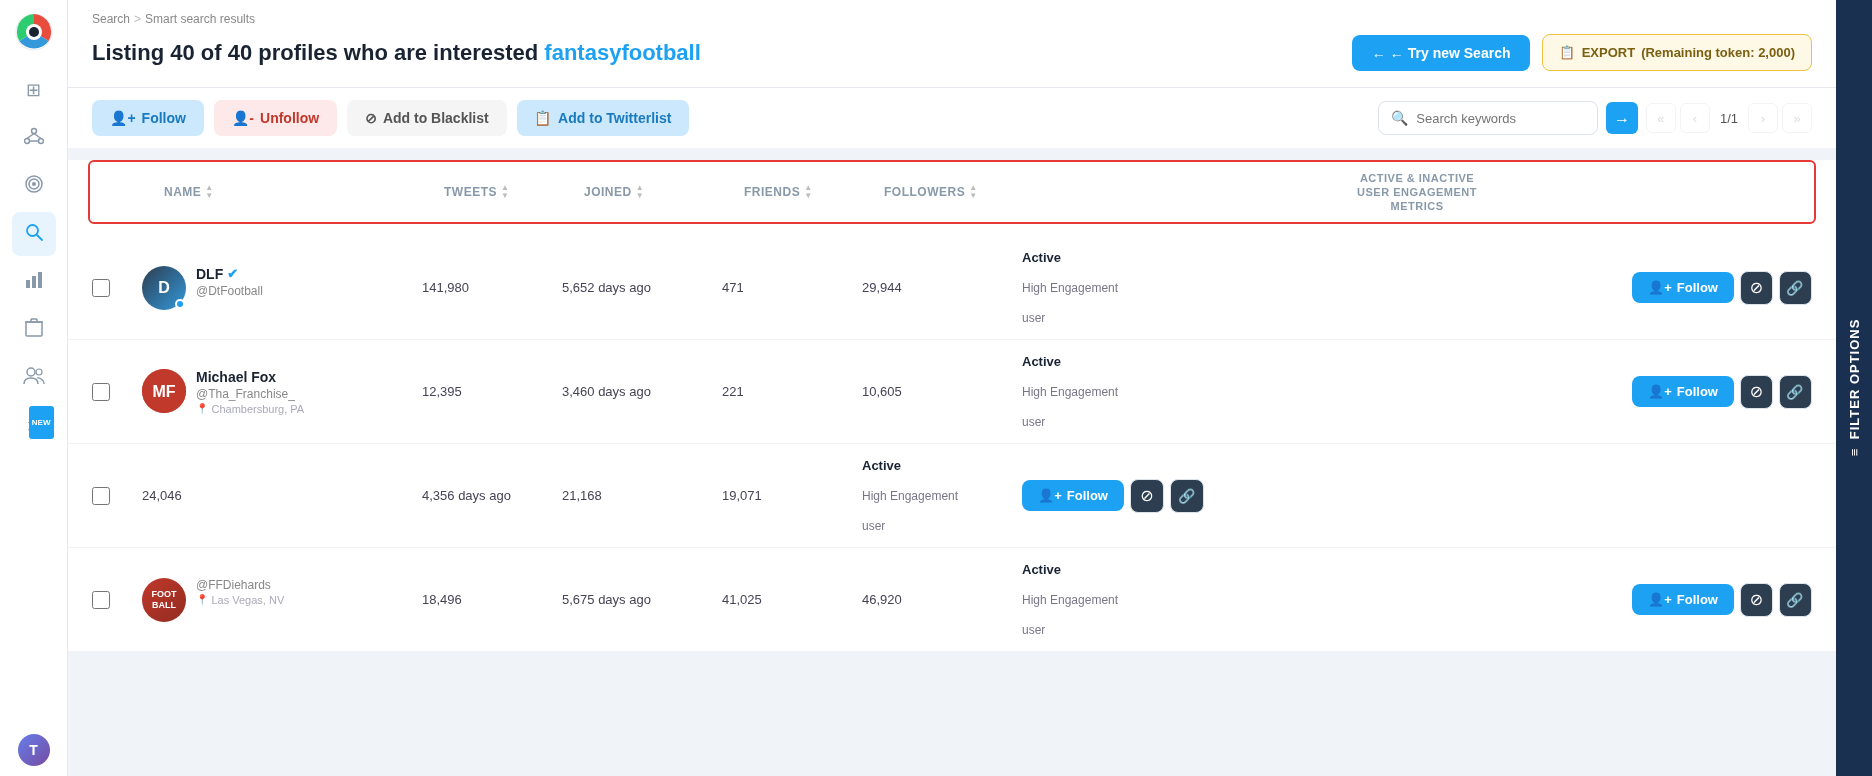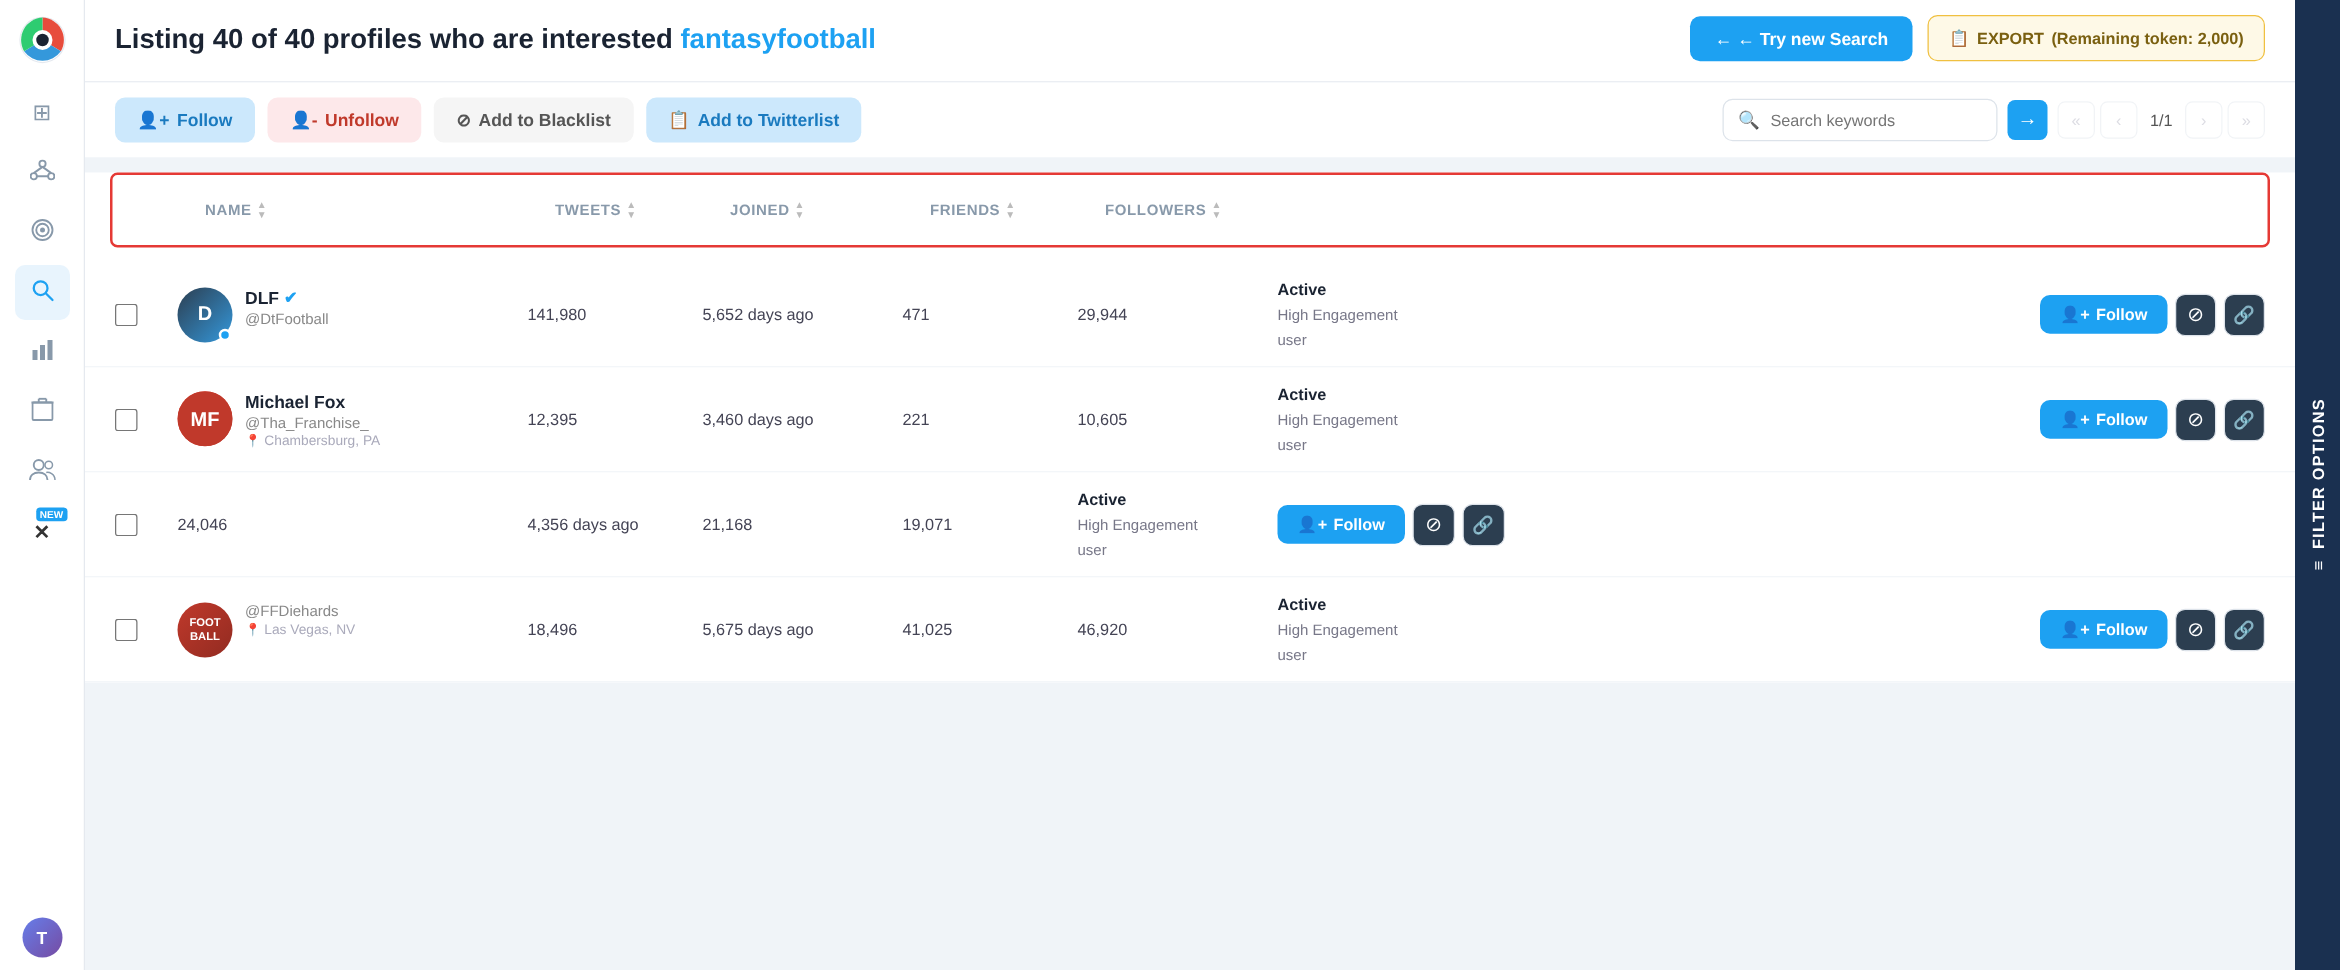--- a/index.html
+++ b/index.html
@@ -38,21 +38,21 @@
     }
     .sidebar-item.active { background: #e8f4fd; color: #1da1f2; }
     .new-badge {
       position: absolute;
       top: 2px;
       right: 2px;
       background: #1da1f2;
       color: #fff;
       font-size: 8px;
       font-weight: bold;
-      padding: 1px 3px;
+      padding: 12px 3px;
       border-radius: 3px;
     }
     .sidebar-avatar {
       width: 32px;
       height: 32px;
       border-radius: 50%;
       background: linear-gradient(135deg, #667eea, #764ba2);
       display: flex;
       align-items: center;
       justify-content: center;
@@ -380,21 +380,21 @@
 
     .cell {
       font-size: 13px;
       color: #445;
       font-weight: 500;
     }
 
     .engagement-cell {
       display: flex;
       flex-direction: column;
-      gap: 6px;
+      gap: 16px;
     }
     .engagement-status {
       font-size: 13px;
       font-weight: 700;
       color: #1a2332;
     }
     .engagement-label {
       font-size: 12px;
       color: #778;
     }
@@ -554,20 +554,25 @@
     <span class="new-badge">NEW</span>
   </div>
   <div style="margin-top:auto">
     <div class="sidebar-avatar">T</div>
   </div>
 </div>
 
 <div class="main">
 
   <div class="header">
+    <div class="breadcrumb">
+      <span>Search</span>
+      <span class="breadcrumb-sep">&gt;</span>
+      <span>Smart search results</span>
+    </div>
     <div class="page-title-row">
       <h1 class="page-title">
         <span>Listing 40 of 40 profiles who are interested </span><span class="page-title-accent">fantasyfootball</span>
       </h1>
       <div class="header-actions">
         <button class="btn-try-search">
           <span>←</span>
           <span style="margin-left:-4px">← Try new Search</span>
         </button>
         <button class="btn-export">
@@ -649,20 +654,25 @@
               <span>▼</span>
             </div>
         </div>
         <div class="th">
           <span>FOLLOWERS</span>
           <div class="sort-arrows">
               <span>▲</span>
               <span>▼</span>
             </div>
         </div>
+        <div class="th th-special">
+          <span class="th-main">ACTIVE &amp; INACTIVE</span>
+          <span class="th-sub">User Engagement</span>
+          <span class="th-sub">Metrics</span>
+        </div>
       </div>
 
       <div class="table-row">
         <input type="checkbox" class="row-checkbox" style="">
         <div class="user-info">
           <div class="avatar-wrap">
             <div class="user-avatar avatar-dlf">D</div>
             <div class="online-dot"></div>
           </div>
           <div class="user-details">

